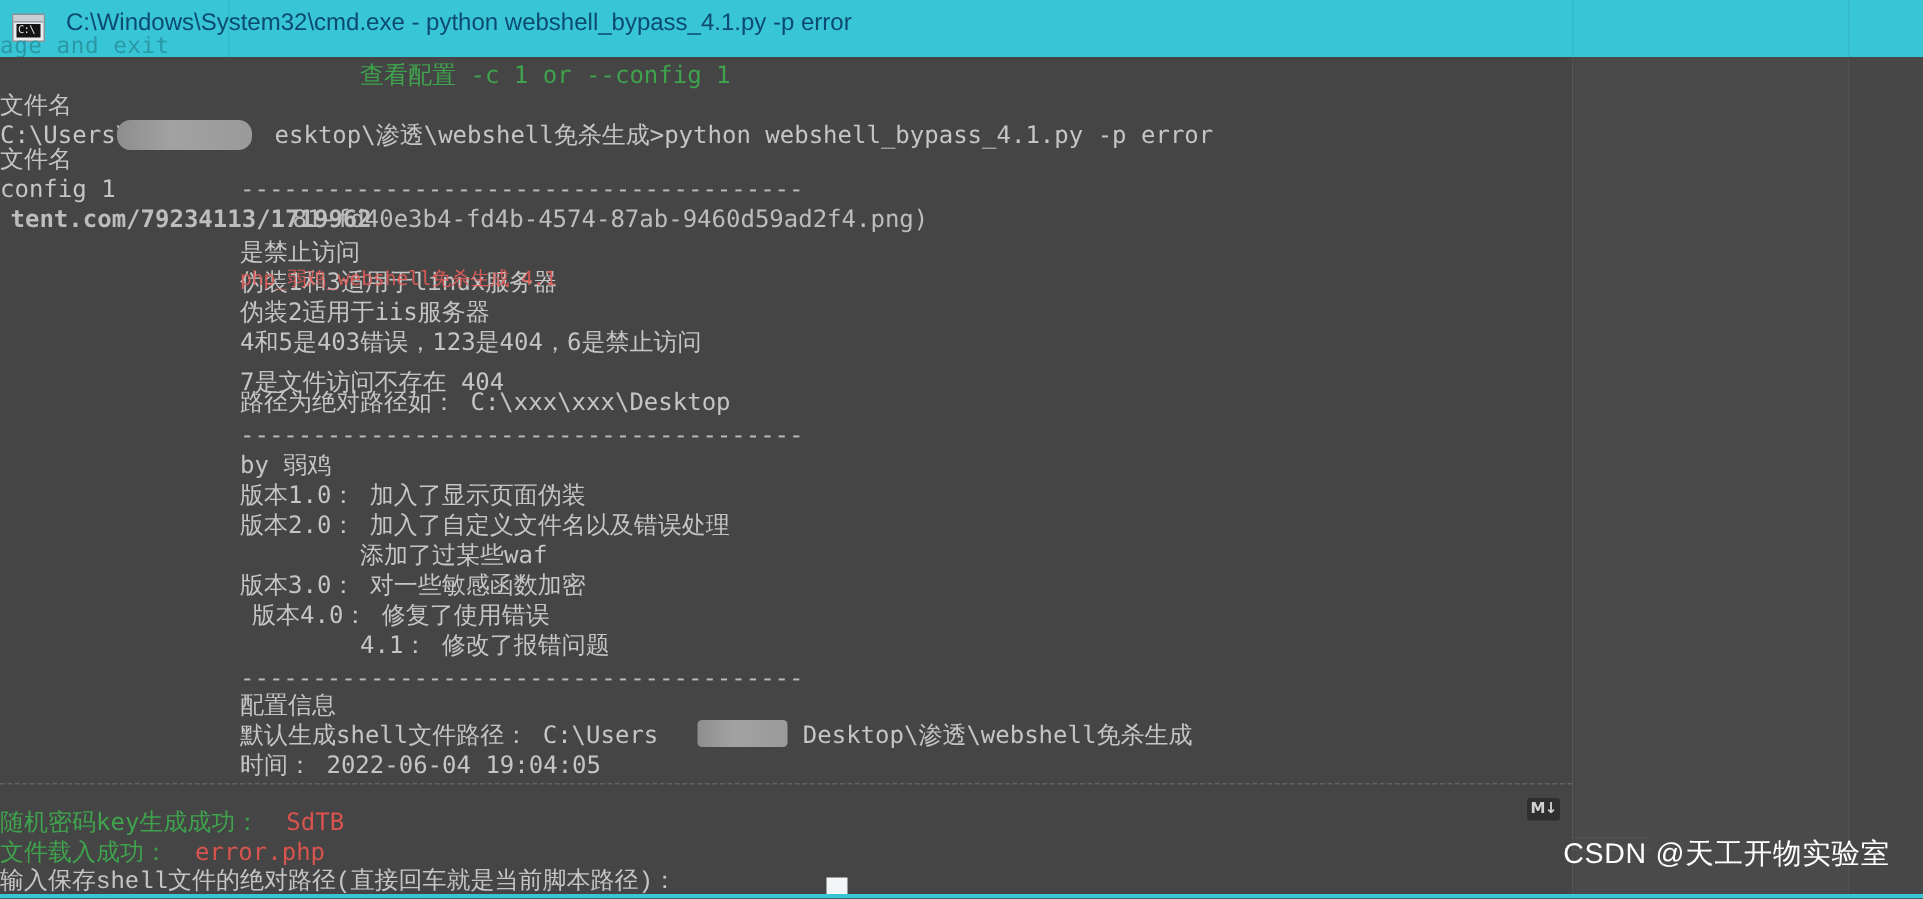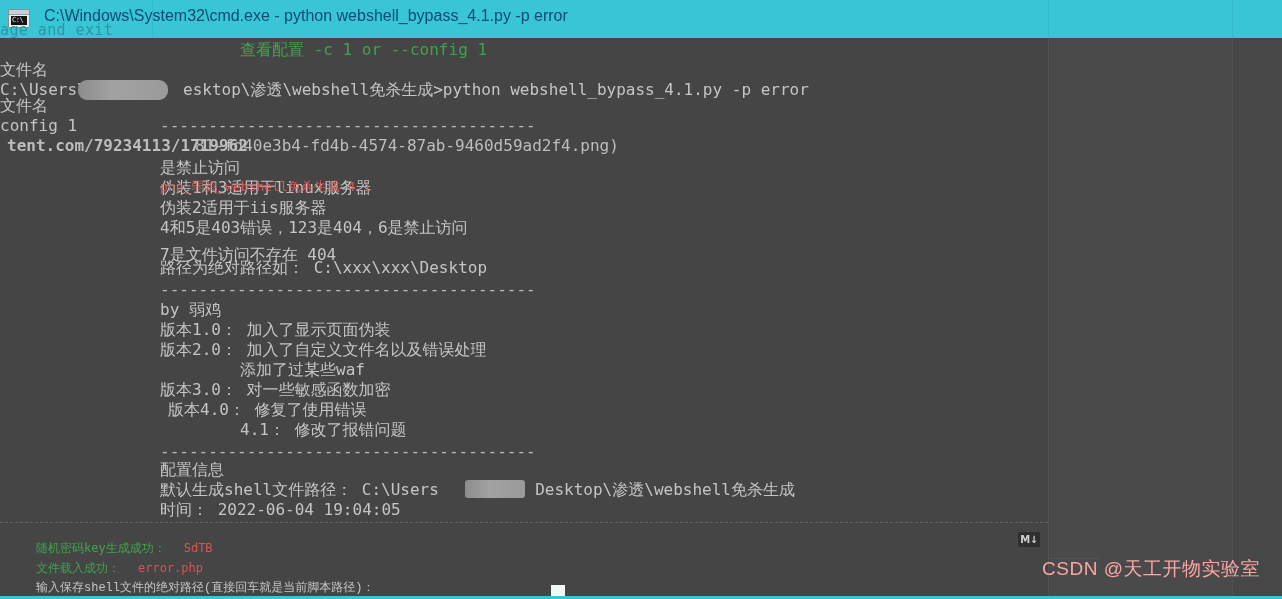--- a/index.html
+++ b/index.html
@@ -71,23 +71,22 @@
     font-size:13px;line-height:20px;white-space:pre;color:#e05c58;
     font-family:"DejaVu Sans Mono","Liberation Mono",monospace;
     opacity:0.92;
   }
 
   
   #bottom{
     position:absolute;left:0;top:524px;width:1048px;height:75px;background:#454545;
   }
   .bline{
-    position:absolute;white-space:pre;font-size:12px;line-height:20px;
-    font-family:"DejaVu Sans Mono","Liberation Mono",monospace;
-    padding-left:36px;
+    position:absolute;white-space:pre;font-size:16px;line-height:20px;
+    font-family:"DejaVu Sans Mono","Liberation Mono",monospace;
   }
   #cursor{
     position:absolute;left:551px;top:585px;width:14px;height:11px;background:#f2f6f6;
   }
 
   
   #divider-dash{
     position:absolute;left:0;top:522px;width:1048px;height:0;
     border-top:1px dashed rgba(255,255,255,0.16);
   }
@@ -113,21 +112,21 @@
     position:absolute;left:1040px;top:566px;width:60px;height:60px;
     border-left:1px solid rgba(255,255,255,0.05);
     border-top:1px solid rgba(255,255,255,0.05);
     border-top-left-radius:10px;
   }
 
   
   #watermark{
     position:absolute;right:22px;bottom:17px;
     font-family:"Liberation Sans","DejaVu Sans",sans-serif;
-    font-size:19px;color:#fca5a5;white-space:nowrap;letter-spacing:0.5px;margin-top:20px;
+    font-size:19px;color:#ffffff;white-space:nowrap;letter-spacing:0.5px;margin-top:20px;
   }
   
   #bottom-sliver{position:absolute;left:0;bottom:0;width:1282px;height:3px;background:#38c6d6;}
 </style>
 </head>
 <body>
 
 <div id="root">
 
   <div class="panel-right"></div>

